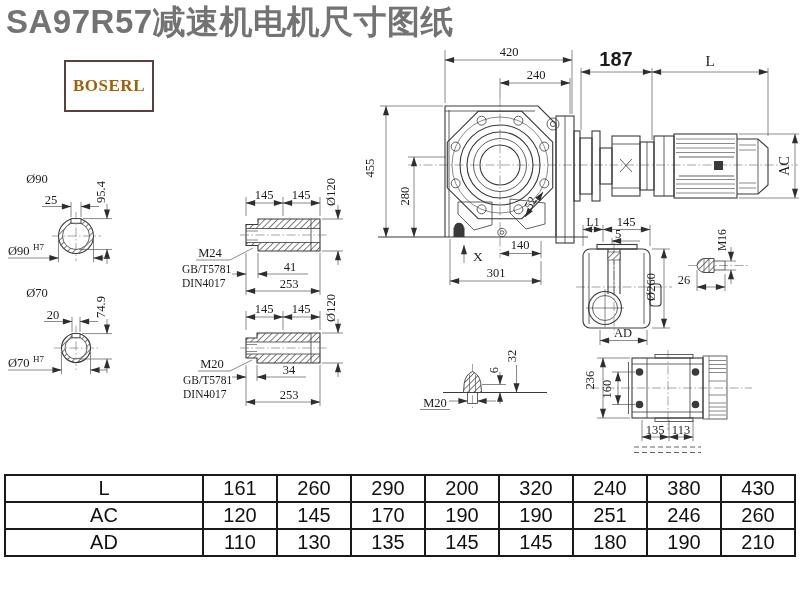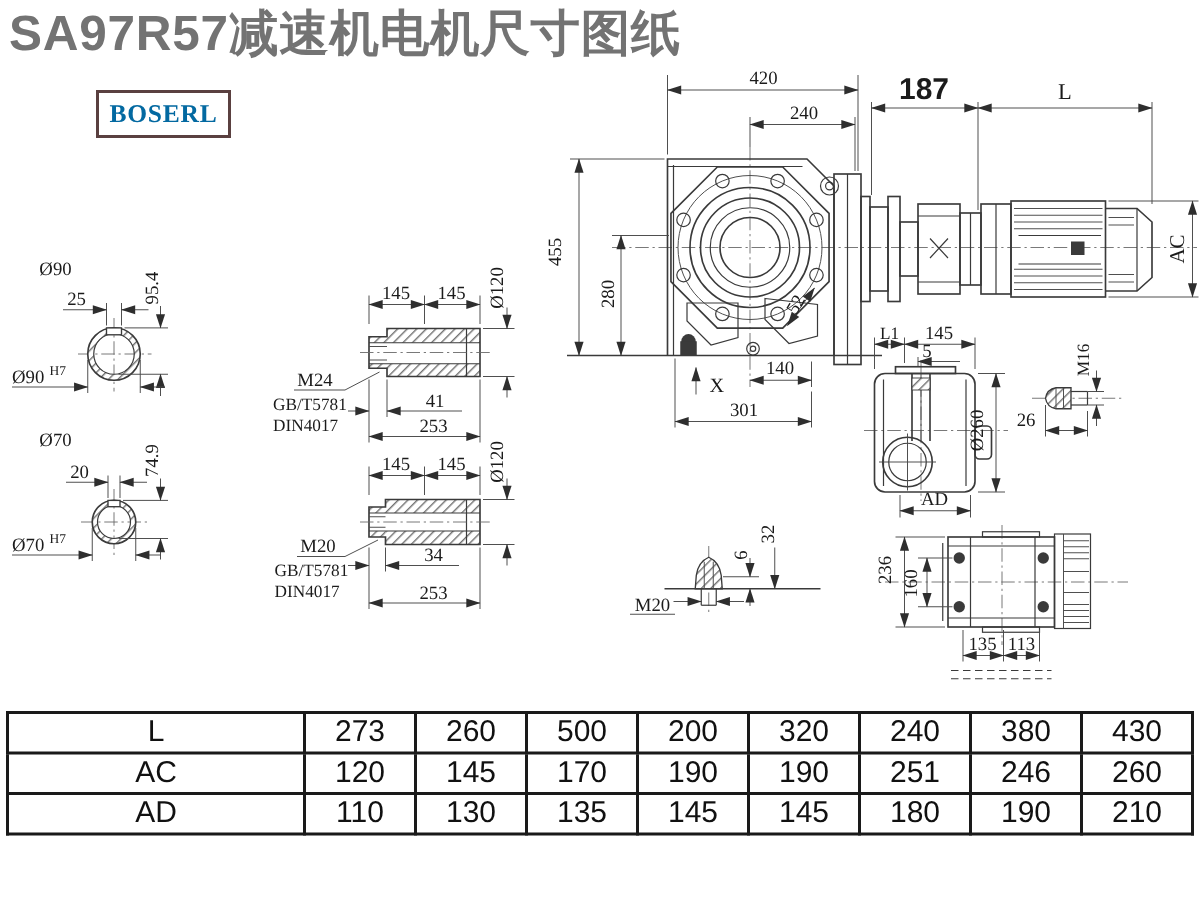--- a/index.html
+++ b/index.html
@@ -1,21 +1,21 @@
 <!DOCTYPE html>
 <html><head>
 <meta charset="utf-8">
 <style>
   html,body{margin:0;padding:0;background:#fff;}
   #page{position:relative;width:800px;height:613px;background:#fff;overflow:hidden;
         font-family:"Liberation Sans",sans-serif;}
   #title{position:absolute;left:6px;top:0px;font-size:33px;font-weight:700;color:#737373;
          letter-spacing:0.5px;white-space:nowrap;}
   #logo{position:absolute;left:64px;top:60px;border:2px solid #5a4040;background:#fff;
-        padding:4px 7px;color:#0369a1;font-family:"Liberation Serif",serif;font-weight:bold;
+        padding:14px 7px;color:#a16207;font-family:"Liberation Serif",serif;font-weight:bold;
         font-size:17px;letter-spacing:0.5px;}
   svg{position:absolute;left:0;top:0;}
   svg text{font-family:"Liberation Serif",serif;fill:#1b1b1b;font-size:12.5px;}
   .ol{stroke:#3a3a3a;stroke-width:1.1;fill:none;}
   .o8{stroke:#3a3a3a;stroke-width:0.8;fill:none;}
   .tl{stroke:#4a4a4a;stroke-width:0.65;fill:none;}
   .cl{stroke:#6a6a6a;stroke-width:0.6;fill:none;stroke-dasharray:9 2.5 1.5 2.5;}
   .dk{fill:#3a3a3a;stroke:none;}
   .tb{font-family:"Liberation Sans",sans-serif;font-weight:bold;font-size:20px;}
   .ts{font-size:9px;}
@@ -414,23 +414,23 @@
         <col style="width:74px">
       <col style="width:74px">
         <col style="width:74px">
         <col style="width:74px">
         <col style="width:74px">
         <col style="width:74px">
     </colgroup>
     <tbody>
       <tr class="dr">
         <td>L</td>
-        <td>273</td>
+        <td>161</td>
         <td>260</td>
-        <td>500</td>
+        <td>290</td>
         <td>200</td>
         <td>320</td>
         <td>240</td>
         <td>380</td>
         <td>430</td>
       </tr>
       <tr class="dr">
         <td>AC</td>
         <td>120</td>
         <td>145</td>

